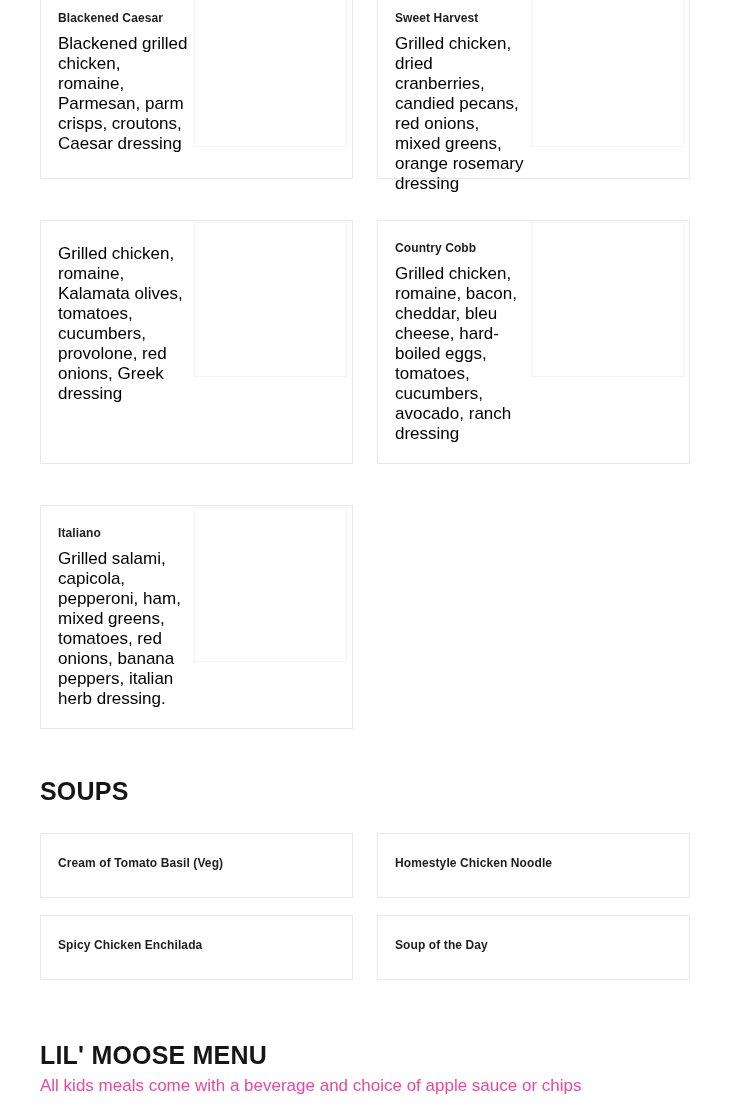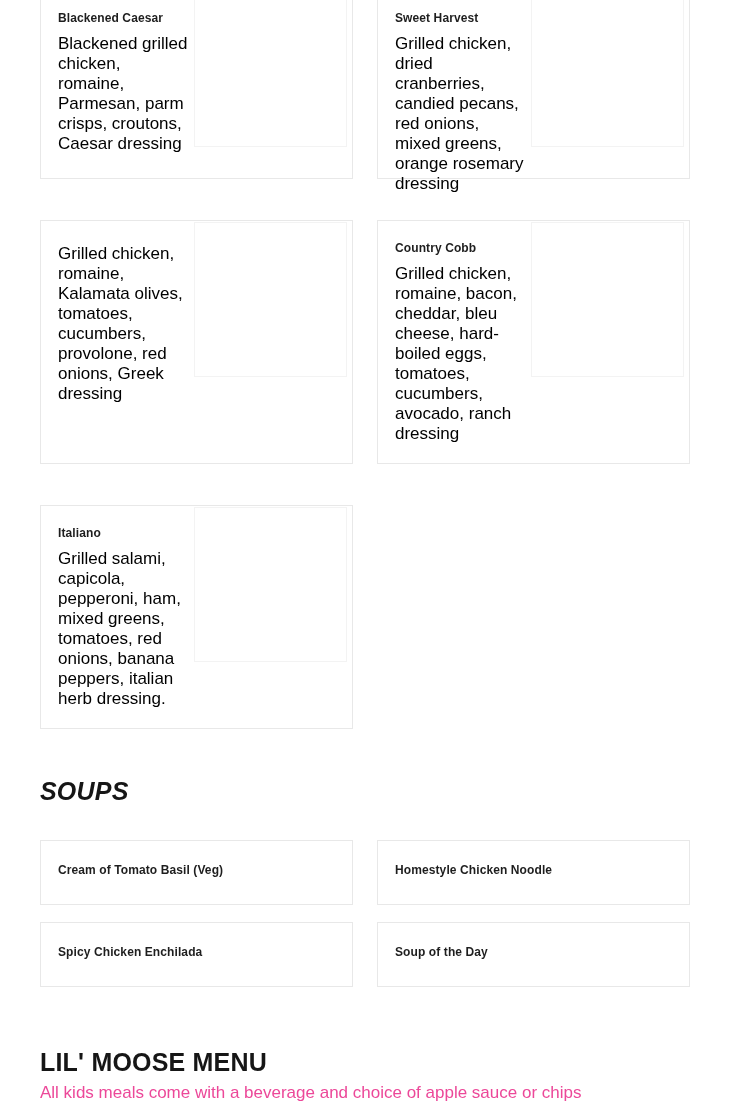--- a/index.html
+++ b/index.html
@@ -75,22 +75,21 @@
   .section-heading {
     margin: 0;
     font-size: 25px;
     font-weight: bold;
     line-height: 30px;
     color: #161616;
     letter-spacing: 0.2px;
   }
   .soups-heading {
     margin-top: 47px;
-    margin-bottom: 34px;
-    font-style: italic;
+    margin-bottom: 27px;
   }
   .kids-heading {
     margin-top: 60px;
   }
   .kids-subheading {
     margin: 6px 0 16px 0;
     font-size: 17px;
     line-height: 20px;
     color: #ec4899;
   }

